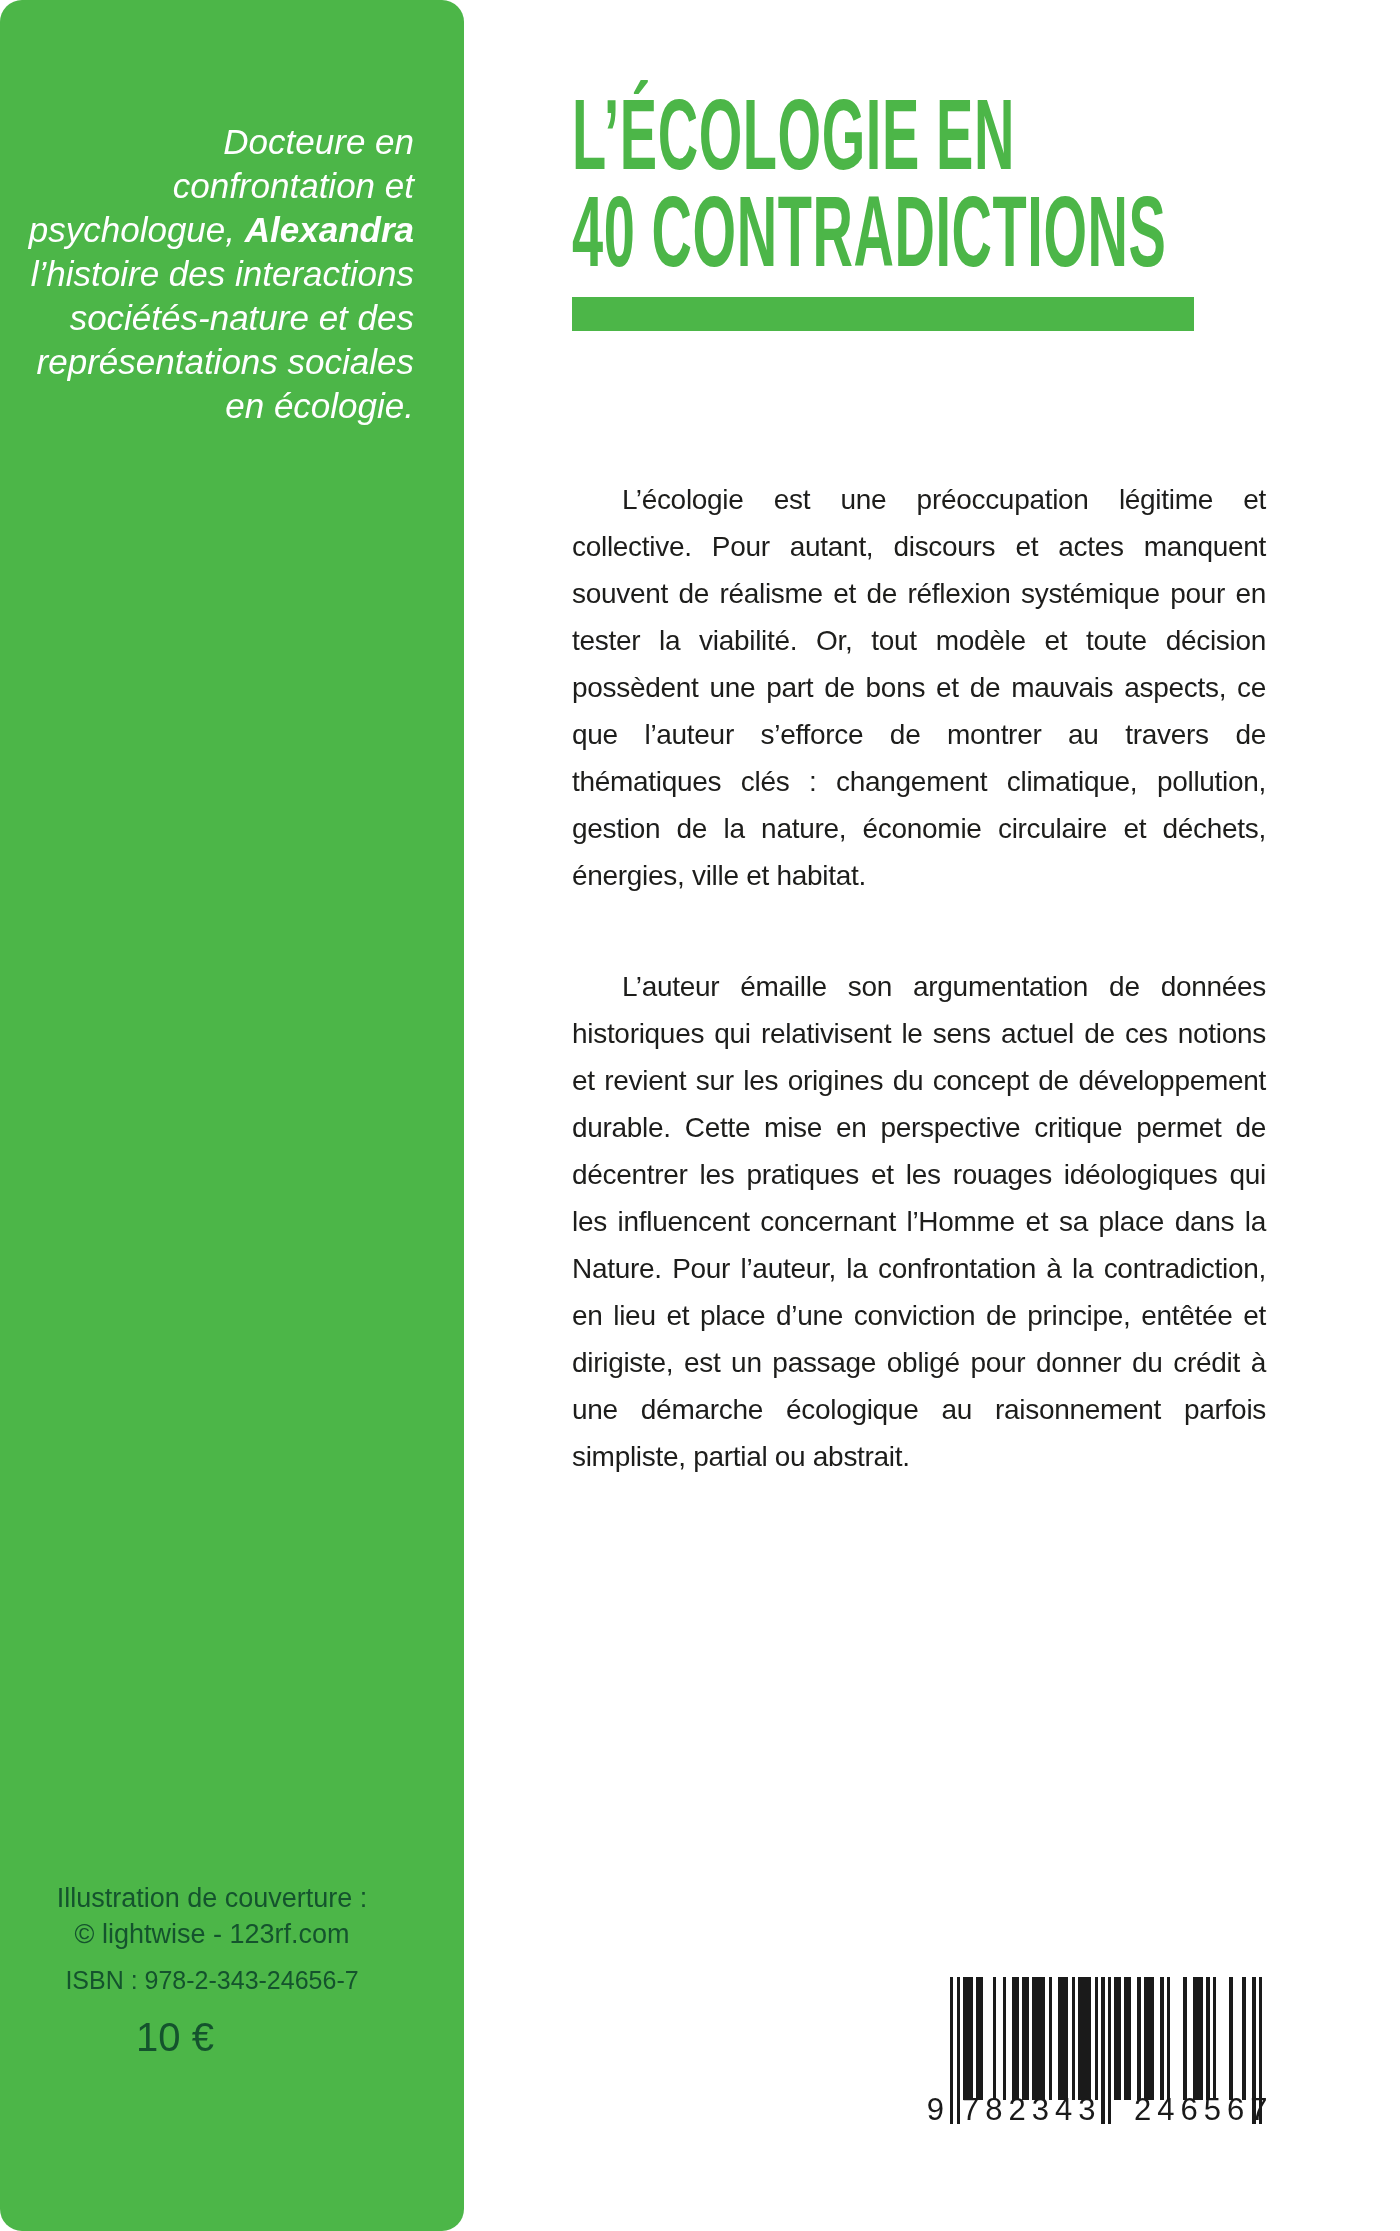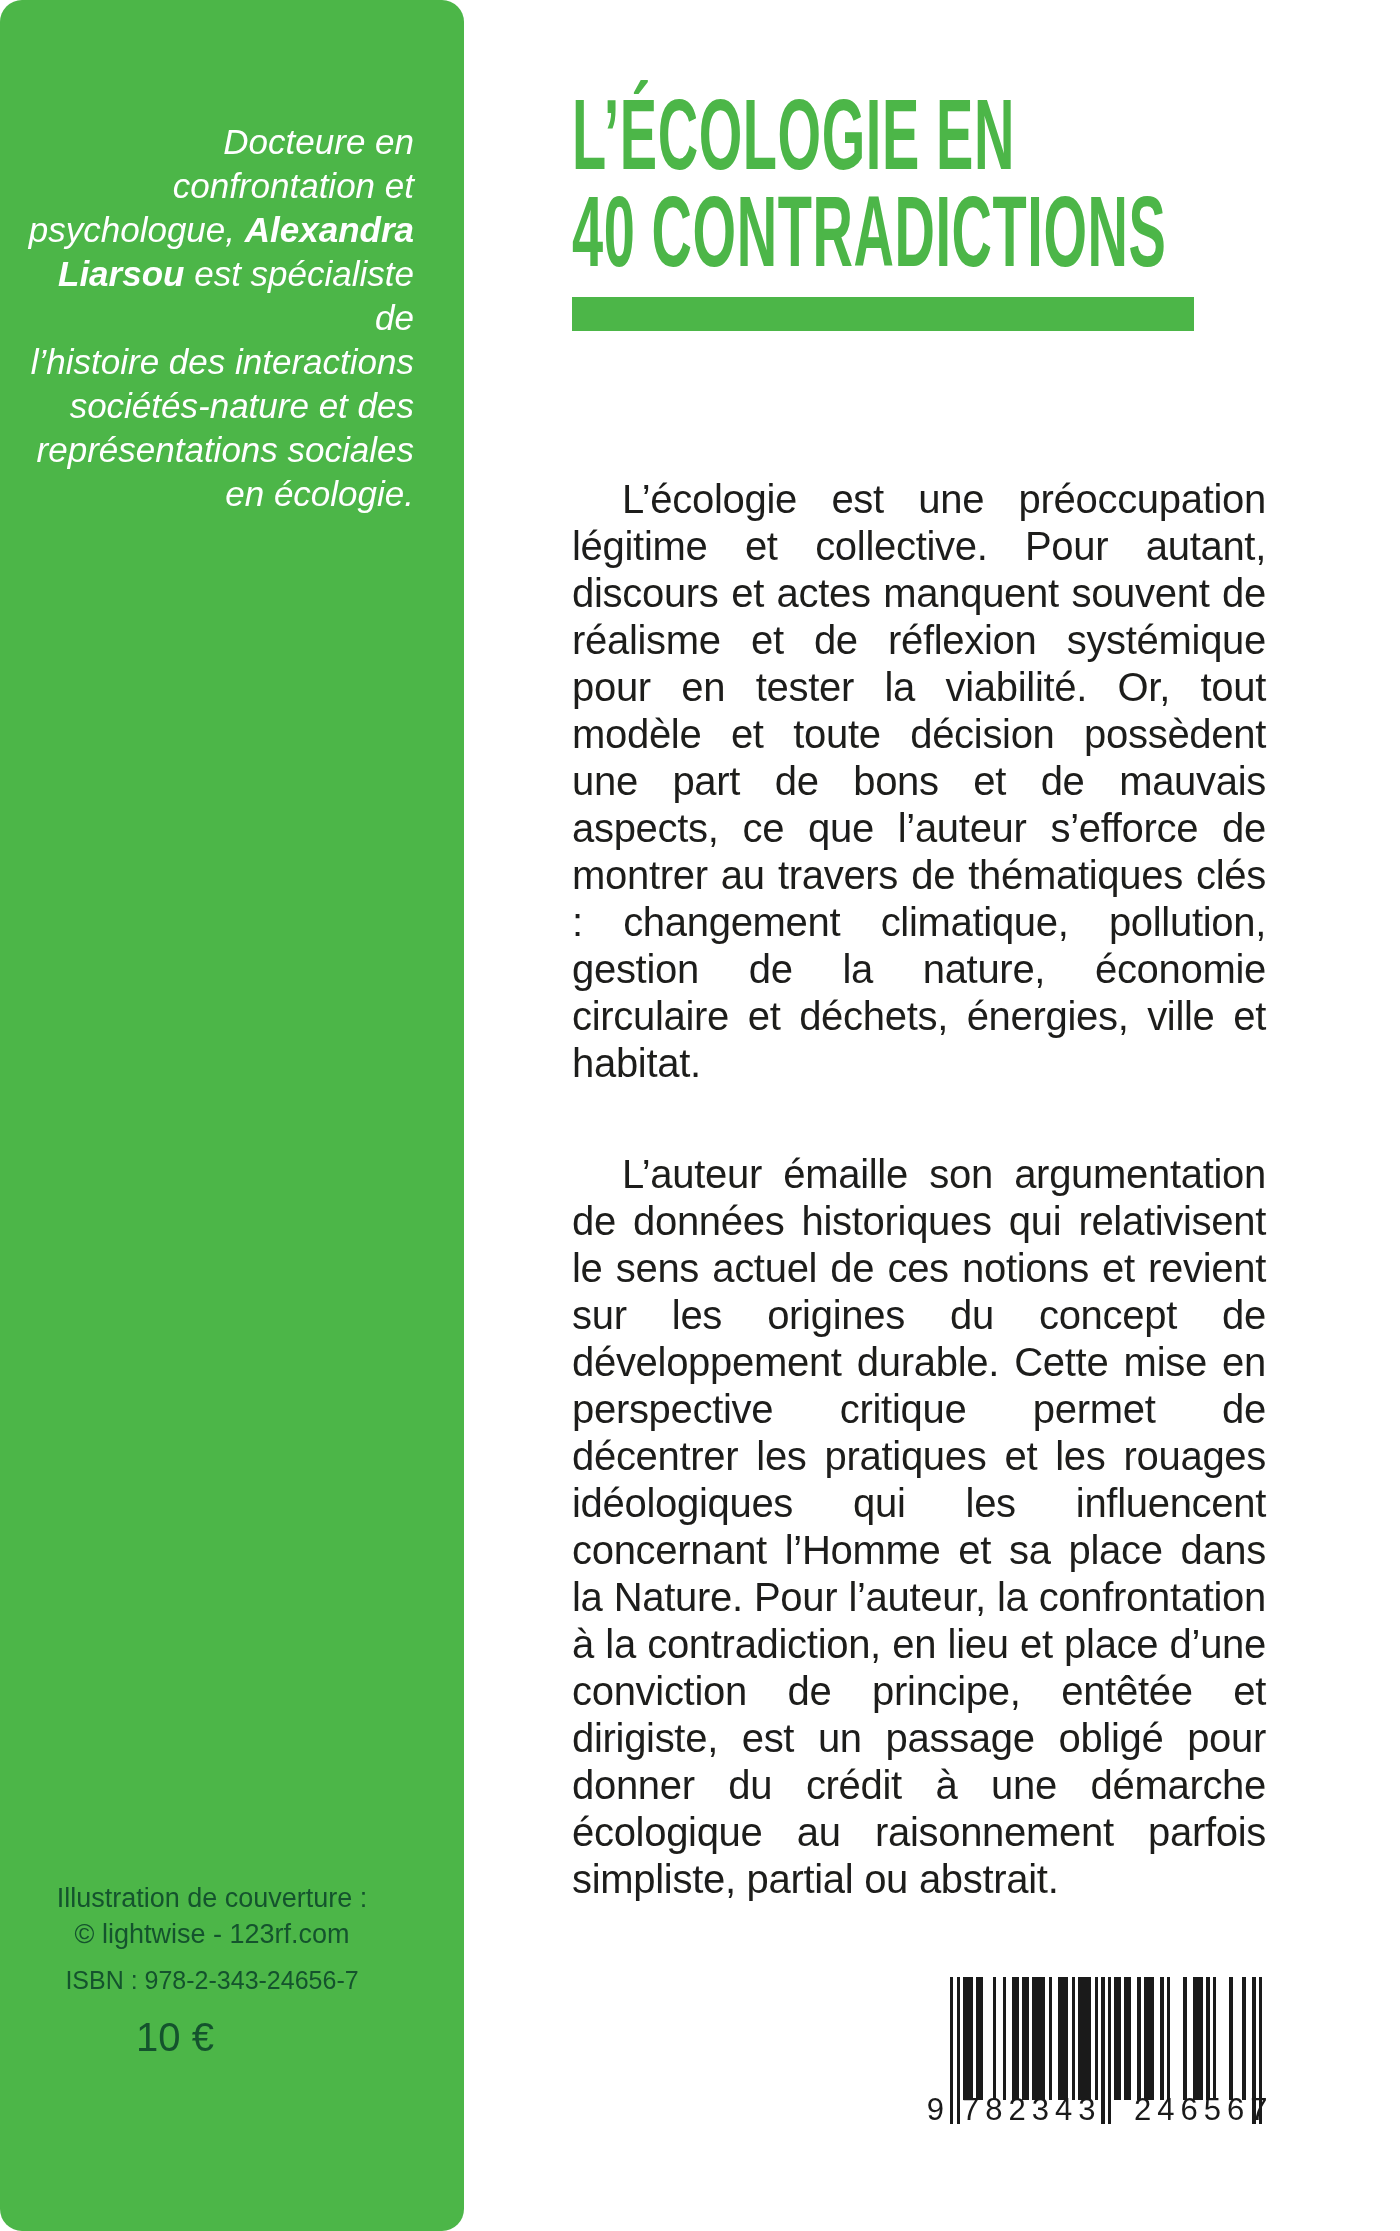--- a/index.html
+++ b/index.html
@@ -23,21 +23,21 @@
   
   .title-block{position:absolute;left:572px;top:86px;color:#4CB648;}
   .title-line{
     white-space:nowrap;font-weight:bold;font-size:100px;line-height:97px;
     transform:scaleX(0.56);transform-origin:0 50%;letter-spacing:1px;
   }
   .title-underline{position:absolute;left:572px;top:297px;width:622px;height:34px;background:#4CB648;}
   
   .body-text{
     position:absolute;left:572px;top:476px;width:694px;
-    font-size:40px;line-height:47px;color:#1d1d1b;
+    font-size:28px;line-height:47px;color:#1d1d1b;
     text-align:justify;letter-spacing:-0.3px;
   }
   .body-text p{margin:0 0 64px 0;text-indent:50px;}
   
   .barcode{position:absolute;left:950px;top:1977px;width:312px;height:152px;}
   .barcode svg{position:absolute;left:0;top:0;}
   .bc-digit{
     position:absolute;top:116px;font-size:31px;line-height:34px;color:#1a1a1a;
     font-family:"Liberation Sans",sans-serif;letter-spacing:6px;text-align:right;
   }
@@ -48,21 +48,20 @@
 </head>
 <body>
 
 <div id="page">
 
   <div class="sidebar">
     <div class="author-bio">
         <div><span class="seg-n">Docteure en</span></div>
         <div><span class="seg-n">confrontation et</span></div>
         <div><span class="seg-n">psychologue, </span><span class="seg-b">Alexandra</span></div>
-        <div><span class="seg-b">Liarsou</span><span class="seg-n"> est spécialiste de</span></div>
         <div><span class="seg-n">l’histoire des interactions</span></div>
         <div><span class="seg-n">sociétés-nature et des</span></div>
         <div><span class="seg-n">représentations sociales</span></div>
         <div><span class="seg-n">en écologie.</span></div>
       </div>
 
     <div class="sidebar-footer">
       <div class="cover-credit">Illustration de couverture :</div>
       <div class="cover-credit">© lightwise - 123rf.com</div>
       <div class="isbn-line">ISBN : 978-2-343-24656-7</div>

